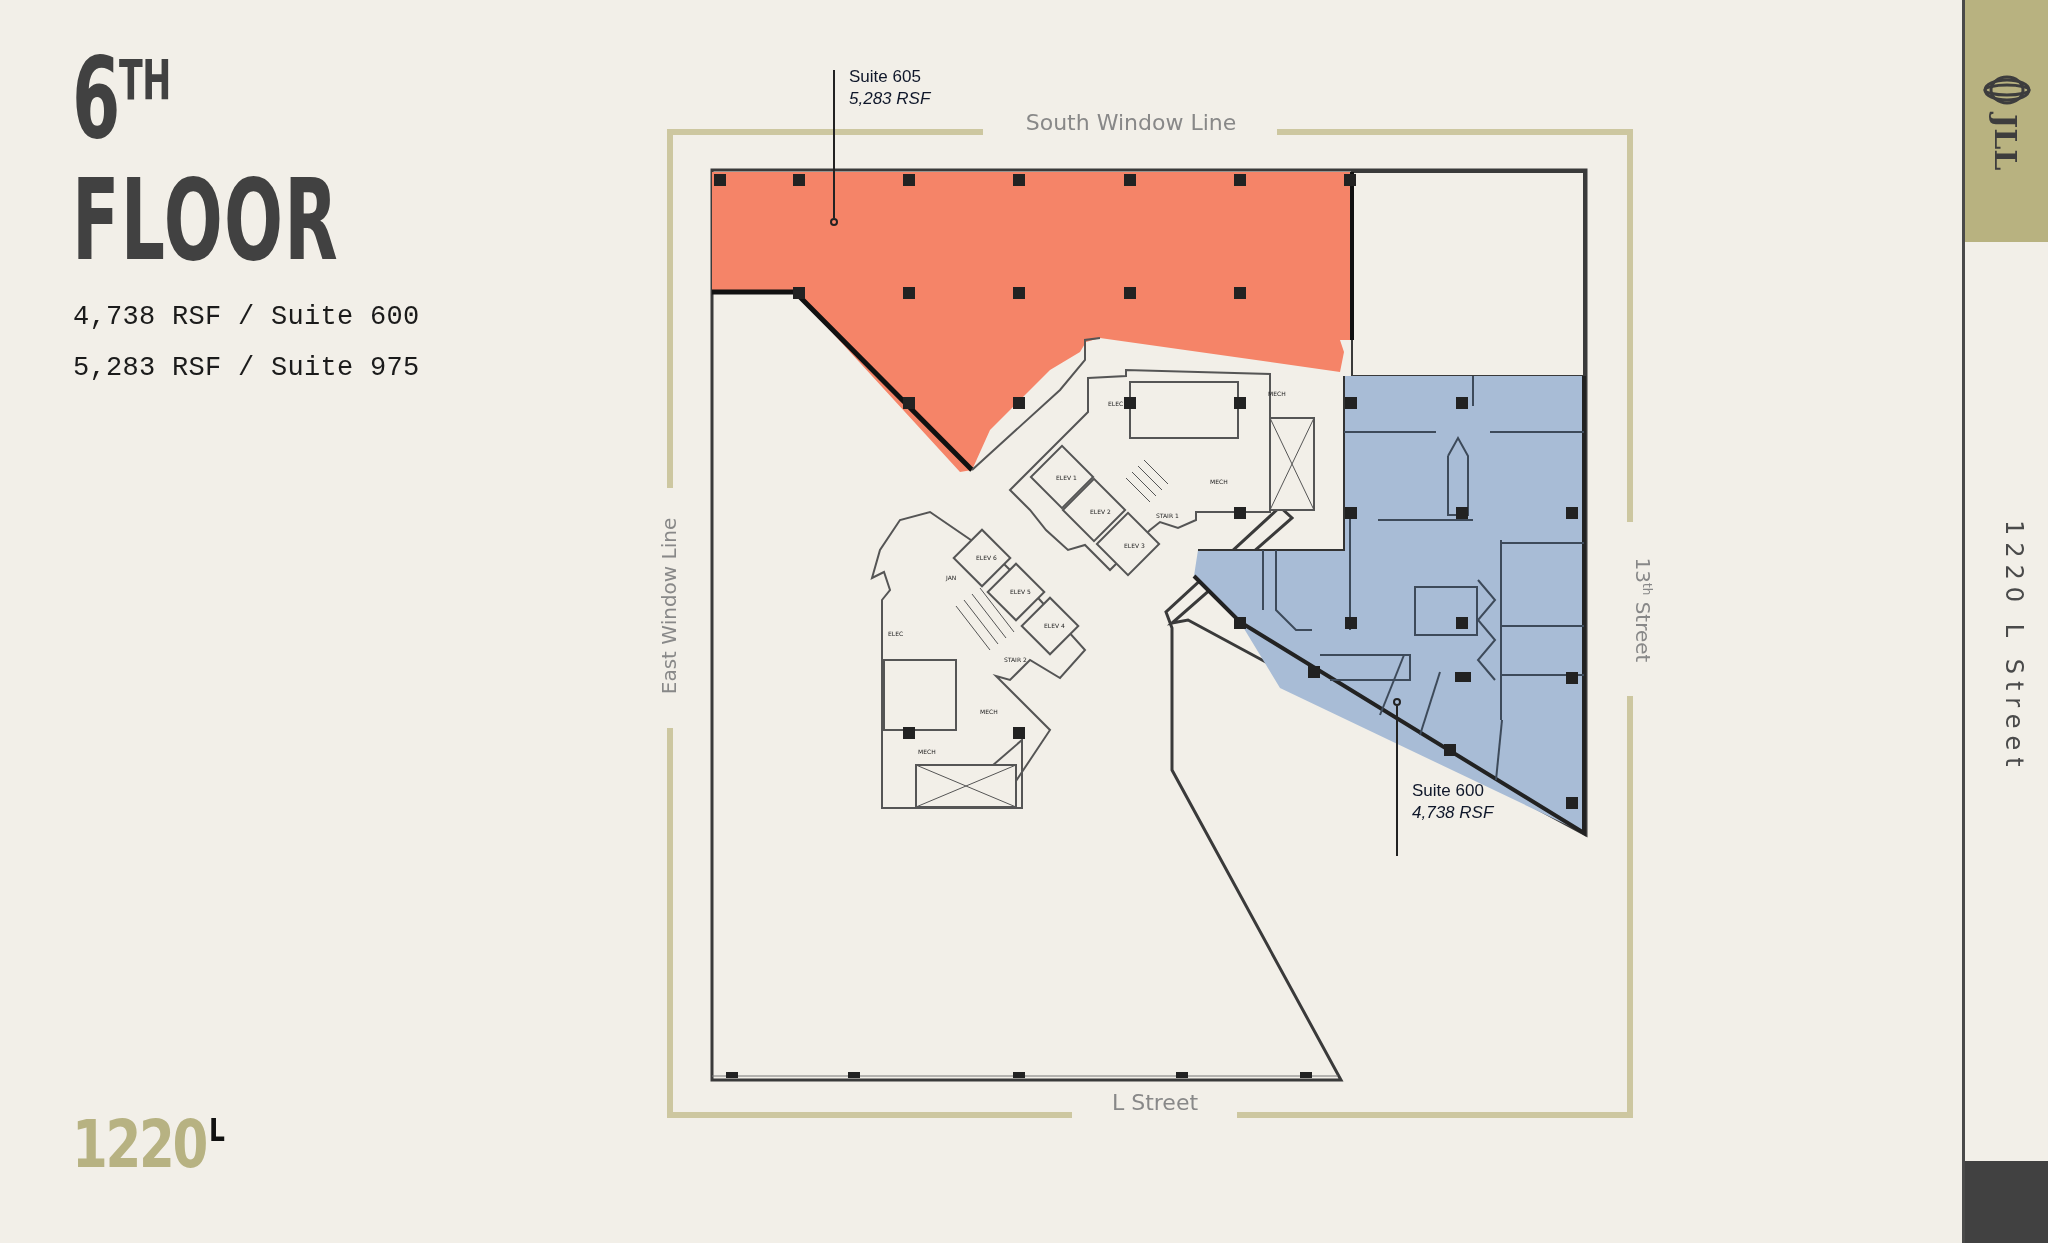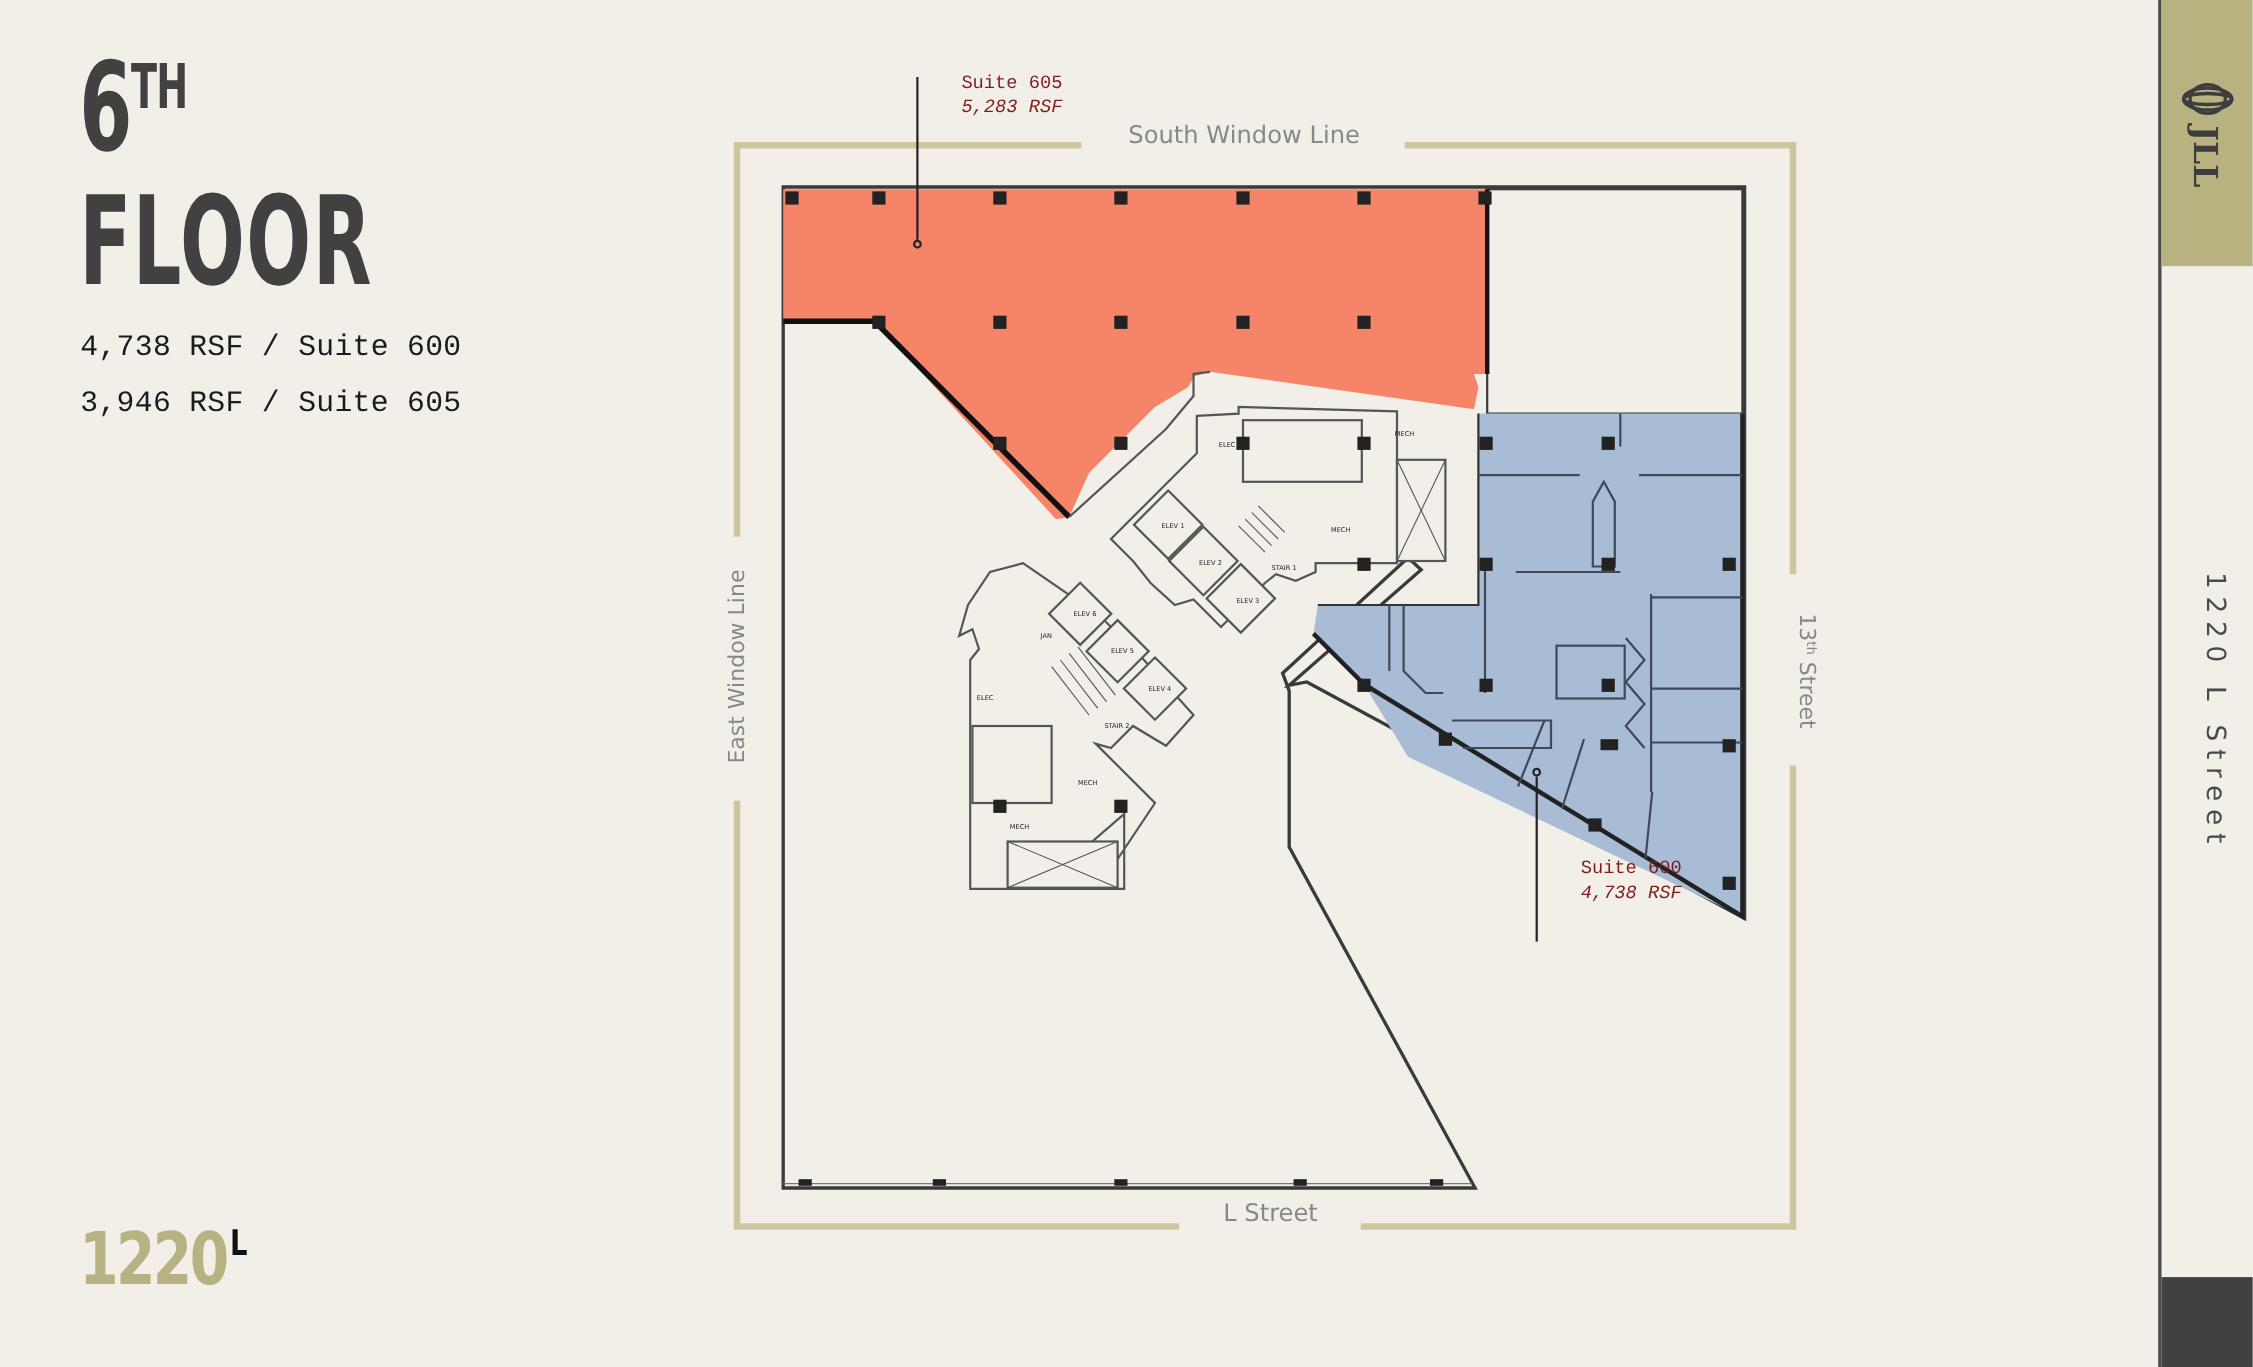--- a/index.html
+++ b/index.html
@@ -11,32 +11,32 @@
   .rsf{position:absolute;left:73px;font-size:27px;color:#1b1b1b;font-family:Liberation Mono, monospace;letter-spacing:0.3px;}
   .logo1220{position:absolute;left:72px;top:1112px;font-family:"DejaVu Sans",sans-serif;font-weight:bold;color:#b7b282;font-size:66px;letter-spacing:-3px;transform:scaleX(0.78);transform-origin:left top;line-height:1;}
   .logo1220 .l{color:#111;font-size:32px;vertical-align:top;position:relative;top:2px;margin-left:4px;}
   .sidebar{position:absolute;left:1962px;top:0;width:86px;height:1243px;background:#f2efe8;border-left:3px solid #4a4a4a;box-sizing:border-box;}
   .sb-top{position:absolute;left:0;top:0;width:100%;height:242px;background:#b8b280;}
   .sb-bottom{position:absolute;left:0;bottom:0;width:100%;height:82px;background:#414141;}
   .jll{position:absolute;left:12px;top:62px;width:60px;height:120px;}
   .address{position:absolute;left:2000px;top:520px;writing-mode:vertical-rl;font-family:"DejaVu Sans",sans-serif;font-size:24px;letter-spacing:7px;color:#4a4a4a;}
   .plan{position:absolute;left:0;top:0;}
   .lbl{font-family:"DejaVu Sans",sans-serif;fill:#888;}
-  .callout{position:absolute;font-family:Liberation Mono, monospace;font-size:17px;color:#7f1d1d;line-height:22px;margin-left:25px;}
+  .callout{position:absolute;font-family:Liberation Sans, sans-serif;font-size:17px;color:#0f172a;line-height:22px;}
   .callout i{font-style:italic;}
 </style>
 </head>
 <body>
 
 <div class="title">
   <span class="floor-num">6</span><span class="floor-sup">TH</span>
   <span class="floor-word">FLOOR</span>
 </div>
 <div class="rsf" style="top:302px">4,738 RSF / Suite 600</div>
-<div class="rsf" style="top:353px">3,946 RSF / Suite 605</div>
+<div class="rsf" style="top:353px">5,283 RSF / Suite 975</div>
 
 <div class="logo1220">
   <span>1220</span><span class="l">L</span>
 </div>
 
 <svg class="plan" width="1960" height="1243" viewBox="0 0 1960 1243">
 
   <g fill="none" stroke="#cdc7a0" stroke-width="6">
     <polyline points="983,132 670,132 670,1115 1072,1115"></polyline>
     <polyline points="1277,132 1630,132 1630,522"></polyline>

